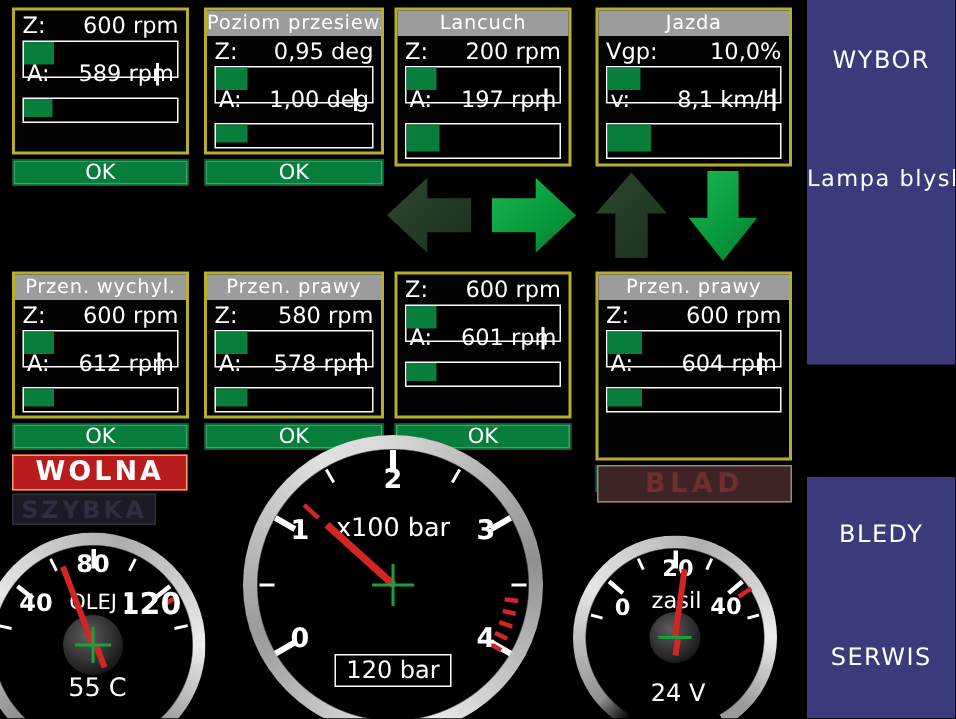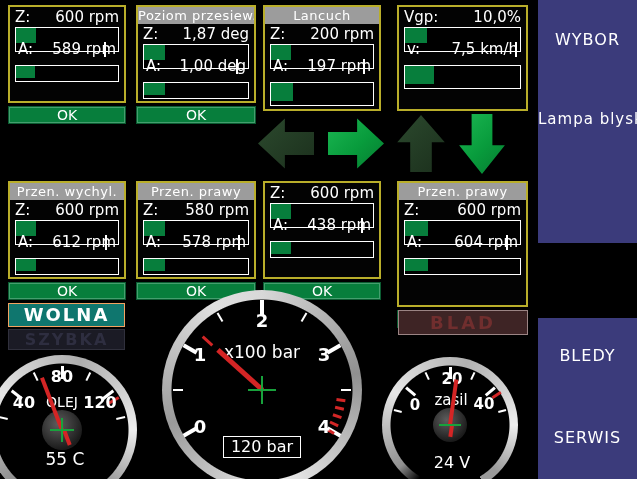--- a/index.html
+++ b/index.html
@@ -31,21 +31,21 @@
   .arrow { position:absolute; width:56px; height:57px; }
   .a-bright { background:linear-gradient(135deg,#1cb853 0%,#089b3c 55%,#067a30 100%); }
   .a-dark   { background:linear-gradient(135deg,#2c4a2e 0%,#1b2f1c 100%); }
   .a-left  { clip-path:polygon(0% 50%,48% 6%,48% 30%,100% 30%,100% 70%,48% 70%,48% 94%); }
   .a-right { clip-path:polygon(100% 50%,52% 6%,52% 30%,0% 30%,0% 70%,52% 70%,52% 94%); }
   .a-up    { clip-path:polygon(50% 0%,94% 48%,70% 48%,70% 100%,30% 100%,30% 48%,6% 48%); }
   .a-down  { clip-path:polygon(50% 100%,94% 52%,70% 52%,70% 0%,30% 0%,30% 52%,6% 52%); }
 
   
   .badge { position:absolute; text-align:center; font-weight:bold; }
-  .b-wolna { background:#0f766e; border:1px solid #f2a262; color:#fff; font-size:18px;
+  .b-wolna { background:#b91c1c; border:1px solid #f2a262; color:#fff; font-size:18px;
              letter-spacing:2px; line-height:22px; }
   .b-szybka { background:#1b1b25; border:1px solid #30303c; color:#2e2e40; font-size:16px;
               letter-spacing:2px; line-height:19px; }
   .b-blad { background:#3e2425; border:1px solid #9b8484; color:#702e2e; font-size:18px;
             letter-spacing:3px; line-height:23px; }
 
   
   .sideblock { position:absolute; left:538px; width:99px; background:#3b3b7b; }
   .sideitem { position:absolute; left:0; width:100%; text-align:center; color:#fff;
               font-size:16px; letter-spacing:1px; white-space:nowrap; overflow:hidden; cursor:pointer; }
@@ -104,21 +104,21 @@
         </div>
     </div>
     <button class="okbtn">OK</button>
   </div>
 
   <div class="panel" style="left:136px;top:5px;width:120px">
     <div class="pframe" style="height:98px">
       <div class="ptitle">Poziom przesiew.</div>
       <div class="prow">
           <span>Z:</span>
-          <span>1,87 deg</span>
+          <span>0,95 deg</span>
         </div>
       <div class="pbar">
           <div class="fill" style="width:20%"></div>
           <div class="setpt" style="left:88%"></div>
         <div class="arow">
             <span>A:</span>
             <span>1,00 deg</span>
           </div>
       </div>
       <div class="pbar2">
@@ -144,30 +144,31 @@
           </div>
       </div>
       <div class="pbar2 pbar2t">
           <div class="fill" style="width:22%;height:18px"></div>
         </div>
     </div>
   </div>
 
   <div class="panel" style="left:397px;top:5px;width:131px">
     <div class="pframe" style="height:106px">
+      <div class="ptitle">Jazda</div>
       <div class="prow">
           <span>Vgp:</span>
           <span>10,0%</span>
         </div>
       <div class="pbar">
           <div class="fill" style="width:19%"></div>
           <div class="setpt" style="left:96%"></div>
         <div class="arow">
             <span>v:</span>
-            <span>7,5 km/h</span>
+            <span>8,1 km/h</span>
           </div>
       </div>
       <div class="pbar2 pbar2t">
           <div class="fill" style="width:25%;height:18px"></div>
         </div>
     </div>
   </div>
 
   <div class="arrow a-left a-dark" style="left:258px;top:115px"></div>
   <div class="arrow a-right a-bright" style="left:328px;top:115px"></div>
@@ -222,21 +223,21 @@
     <div class="pframe" style="height:98px">
       <div class="prow">
           <span>Z:</span>
           <span>600 rpm</span>
         </div>
       <div class="pbar">
           <div class="fill" style="width:20%"></div>
           <div class="setpt" style="left:88%"></div>
         <div class="arow">
             <span>A:</span>
-            <span>438 rpm</span>
+            <span>601 rpm</span>
           </div>
       </div>
       <div class="pbar2">
           <div class="fill" style="width:20%"></div>
         </div>
     </div>
     <button class="okbtn">OK</button>
   </div>
 
   <div class="panel" style="left:397px;top:181px;width:131px">
@@ -255,36 +256,36 @@
           </div>
       </div>
       <div class="pbar2">
           <div class="fill" style="width:20%"></div>
         </div>
     </div>
     <button class="okbtn">OK</button>
   </div>
 
   <div class="badge b-wolna" style="left:8px;top:303px;width:117px;height:24px">WOLNA</div>
-  <div class="badge b-szybka" style="left:8px;top:329px;width:117px;height:21px">SZYBKA</div>
+  <div class="badge b-szybka" style="left:8px;top:329px;width:96px;height:21px">SZYBKA</div>
   <div class="badge b-blad" style="left:398px;top:310px;width:130px;height:25px">BLAD</div>
 
   <div class="gauge" style="left:-13px;top:355px;width:150px;height:150px">
     <div class="ring ring-oil"></div>
     <div class="tk" style="width:3px;height:13px;margin:-6.5px 0 0 -1.5px;transform:rotate(-52deg) translateY(-58px)"></div>
     <div class="tk" style="width:3px;height:13px;margin:-6.5px 0 0 -1.5px;transform:rotate(0deg) translateY(-58px)"></div>
     <div class="tk" style="width:3px;height:13px;margin:-6.5px 0 0 -1.5px;transform:rotate(52deg) translateY(-58px)"></div>
     <div class="tk" style="width:2px;height:9px;margin:-4.5px 0 0 -1px;transform:rotate(-78deg) translateY(-60px)"></div>
     <div class="tk" style="width:2px;height:9px;margin:-4.5px 0 0 -1px;transform:rotate(-26deg) translateY(-60px)"></div>
     <div class="tk" style="width:2px;height:9px;margin:-4.5px 0 0 -1px;transform:rotate(26deg) translateY(-60px)"></div>
     <div class="tk" style="width:2px;height:9px;margin:-4.5px 0 0 -1px;transform:rotate(78deg) translateY(-60px)"></div>
     <div class="tk red" style="width:3px;height:12px;margin:-6px 0 0 -1.5px;transform:rotate(60deg) translateY(-59px)"></div>
     <div class="glabel" style="left:37px;top:47px;font-size:16px">40</div>
     <div class="glabel" style="left:75px;top:21px;font-size:16px">80</div>
-    <div class="glabel" style="left:113px;top:47px;font-size:16px">120</div>
+    <div class="glabel" style="left:113px;top:47px;font-size:20px">120</div>
     <div class="gcap" style="left:75px;top:47px;font-size:14px">OLEJ</div>
     <div class="hub" style="width:40px;height:40px;margin:-20px 0 0 -20px"></div>
     <div class="needle" style="width:4px;height:56px;margin:-56px 0 0 -2px;transform:rotate(-21deg)"></div>
     <div class="ntail" style="width:4px;height:16px;transform:rotate(-21deg)"></div>
     <div class="chv"></div>
     <div class="chh"></div>
     <div class="gval" style="left:78px;top:104px;font-size:17px">55 C</div>
   </div>
 
   <div class="gauge" style="left:162px;top:290px;width:200px;height:200px">

